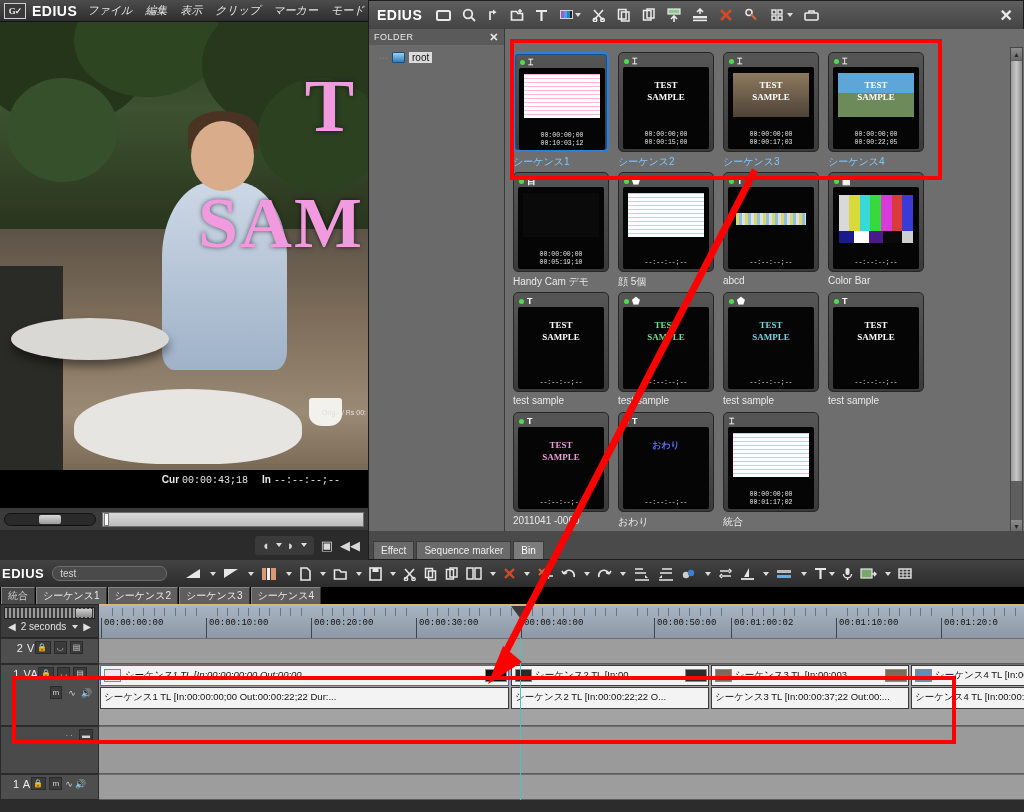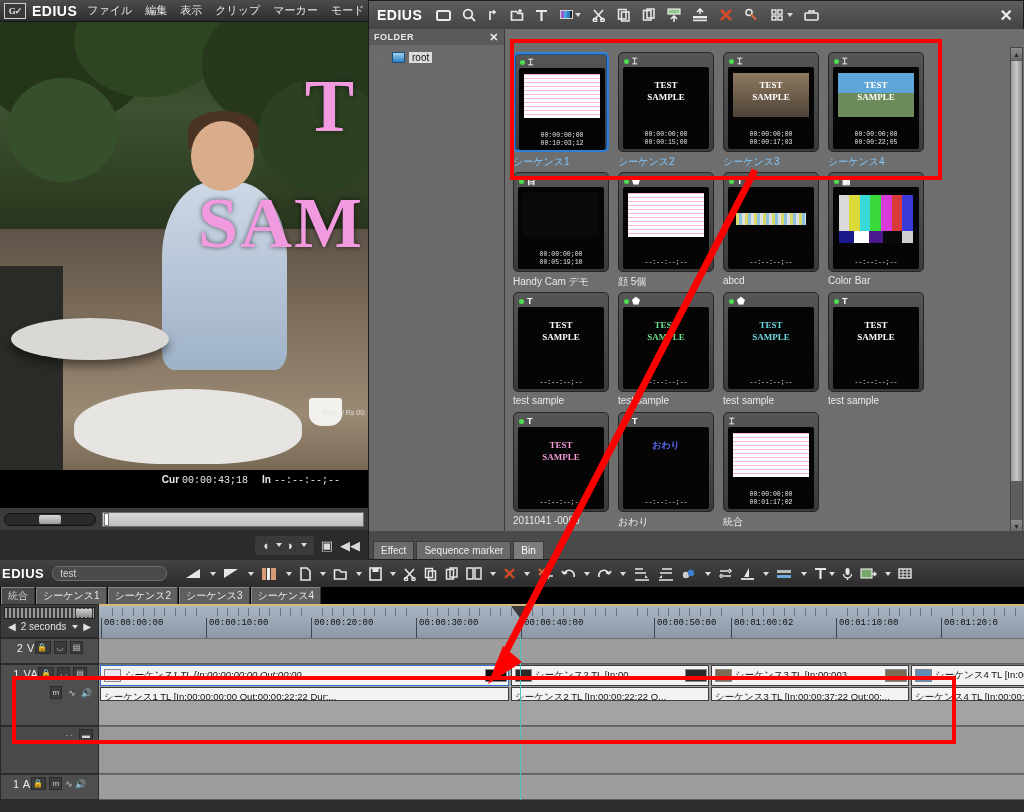--- a/index.html
+++ b/index.html
@@ -11,21 +11,21 @@
   #main-window{ position:absolute; inset:0; background:#1c1c1c; }
 
   .menubar{ position:absolute; left:0; top:0; width:1024px; height:22px;
     background:linear-gradient(#4c4c4c,#2e2e2e); display:flex; align-items:center;
     padding-left:4px; border-bottom:1px solid #141414; }
   .logo-box{ width:22px; height:16px; border:1px solid #cfcfcf; background:#3a3a3a;
     color:#e8e8e8; font-size:9px; font-weight:bold; display:flex; align-items:center;
     justify-content:center; letter-spacing:-1px; font-family:"Liberation Serif",serif;}
   .brand{ color:#ffffff; font-weight:bold; font-size:14px; margin:0 10px 0 6px;
     letter-spacing:.5px; }
-  .menubar .mi{ color:#e6e6e6; font-size:11px; margin-right:13px; white-space:nowrap; }
+  .menubar .mi{ color:#e6e6e6; font-size:11px; margin-right:13px; white-space:nowrap;font-style:italic; }
 
   
   #player{ position:absolute; left:0; top:22px; width:368px; height:470px;
     background:#111; overflow:hidden; }
   .pv-img{ position:absolute; inset:0; }
   .pv-sky{ position:absolute; left:0; top:0; width:100%; height:46%;
     background:linear-gradient(180deg,#2c3a22 0%,#3d5230 40%,#28331c 100%); }
   .pv-ground{ position:absolute; left:0; top:44%; width:100%; height:56%;
     background:linear-gradient(180deg,#5c5347 0%,#7a6a58 30%,#9b8a74 70%,#6b5c4a 100%); }
   .frond{ position:absolute; background:#2f4423; border-radius:50%; }
@@ -85,21 +85,21 @@
   .bin-close{ position:absolute; right:10px; top:5px; color:#e9e9e9; font-size:16px;
     font-weight:bold; }
   .caret{ width:0;height:0;border-left:3px solid transparent;border-right:3px solid transparent;
     border-top:4px solid #dcdcdc; margin-left:1px; }
 
   .bin-body{ position:absolute; left:0; top:28px; width:656px; height:504px; }
   .folder-pane{ position:absolute; left:0; top:0; width:136px; height:504px;
     background:#6a6a6a; border-right:1px solid #3a3a3a; }
   .folder-head{ height:16px; background:#5a5a5a; display:flex; align-items:center;
     justify-content:space-between; padding:0 5px; }
-  .folder-head span{ color:#e8e8e8; font-size:9px; font-weight:bold; letter-spacing:.5px;}
+  .folder-head span{ color:#e8e8e8; font-size:9px; font-weight:normal; letter-spacing:.5px;}
   .folder-row{ display:flex; align-items:center; gap:4px; margin:7px 0 0 10px; }
   .folder-ico{ width:13px; height:11px; background:linear-gradient(#9fd0f0,#2a7ec0);
     border:1px solid #1a4f7a; border-radius:1px; }
   .folder-lbl{ background:#dcdcdc; color:#111; font-size:10px; padding:0 3px; }
 
   .bin-right{ position:absolute; left:136px; top:0; width:520px; height:504px;
     background:#6e6e6e; }
   .bin-path{ height:17px; background:#5a5a5a; display:flex; align-items:center;
     gap:5px; padding-left:6px; }
   .bin-path .f{ width:12px; height:10px; background:#e4e4e4; border-radius:1px 1px 0 0;}
@@ -197,21 +197,21 @@
   .trackbody{ position:absolute; left:99px; background:#9a9a9a;
     border-top:1px solid #6e6e6e; border-bottom:1px solid #5d5d5d; }
   .clip{ position:absolute; top:0; height:21px; background:#f3f3f3;
     border:1px solid #3c3c3c; display:flex; align-items:center; overflow:hidden;
     font-size:9.5px; color:#111; }
   .clip.sel{ border-color:#2f6fd0; }
   .clip .mini{ width:17px; height:13px; margin:0 3px; flex:0 0 auto; border:1px solid #888;}
   .clip .txt{ white-space:nowrap; overflow:hidden; }
   .clip .endmini{ position:absolute; right:1px; top:3px; width:22px; height:13px;
     border:1px solid #888; }
-  .aclip{ position:absolute; top:22px; height:14px; background:#f3f3f3;
+  .aclip{ position:absolute; top:22px; height:22px; background:#f3f3f3;
     border:1px solid #3c3c3c; font-size:9.5px; color:#111; overflow:hidden;
     white-space:nowrap; padding-left:3px; line-height:18px; }
 
   
   .redbox{ position:absolute; border:4px solid #ff0000; pointer-events:none; }
   .redarrow{ position:absolute; pointer-events:none; }
 </style>
 </head>
 <body>
 

